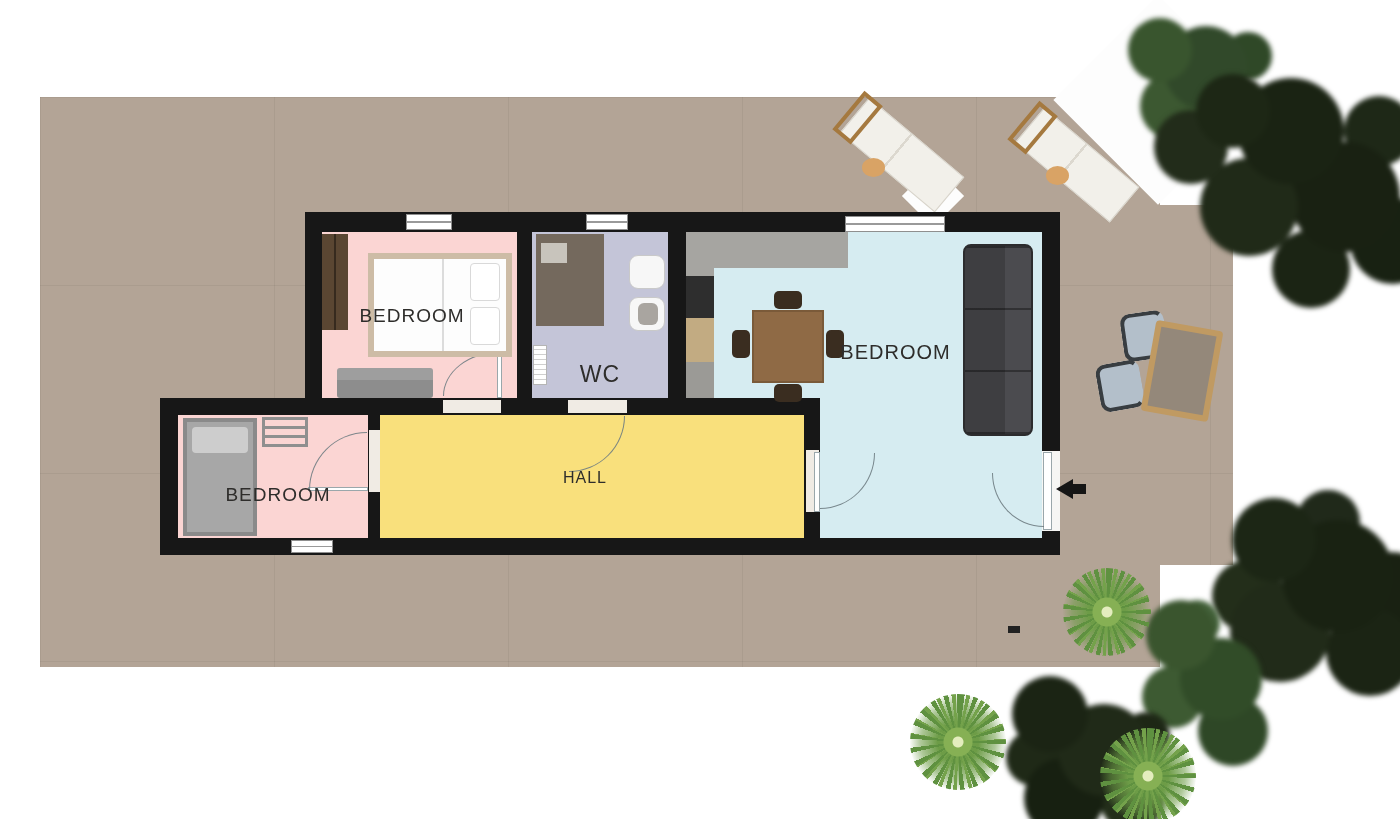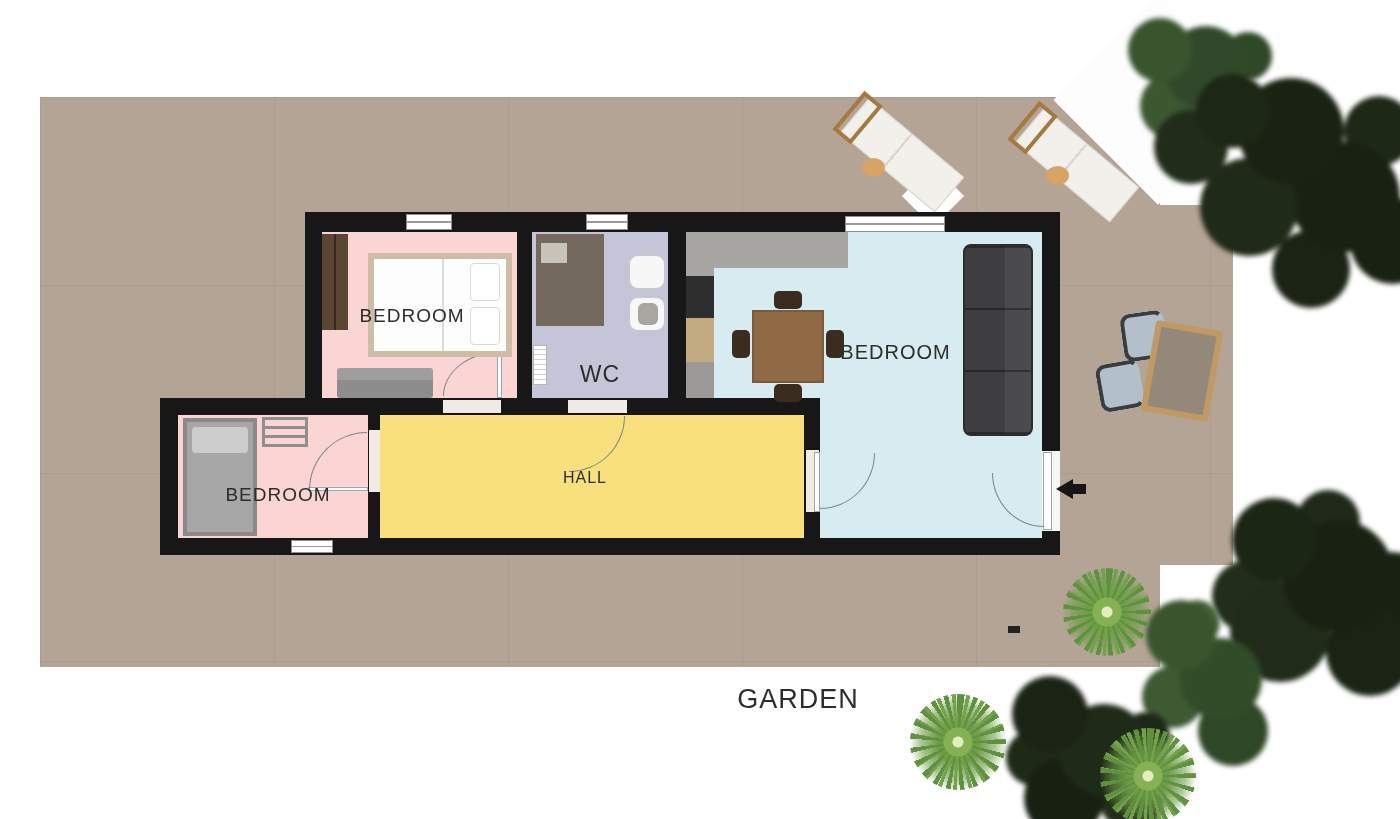--- a/index.html
+++ b/index.html
@@ -162,21 +162,20 @@
   <div class="r bed2" style="left:183px;top:418px;width:74px;height:118px;">
     <div class="r pillow2" style="left:5px;top:5px;width:56px;height:26px;"></div>
   </div>
   <div class="r ladder" style="left:262px;top:417px;width:46px;height:30px;"></div>
 
   <div class="lbl" style="left:337px;top:305px;width:150px;font-size:19px;">BEDROOM</div>
   <div class="lbl" style="left:560px;top:361px;width:80px;font-size:23px;">WC</div>
   <div class="lbl" style="left:818px;top:341px;width:155px;font-size:20px;">BEDROOM</div>
   <div class="lbl" style="left:520px;top:469px;width:130px;font-size:16px;">HALL</div>
   <div class="lbl" style="left:202px;top:484px;width:152px;font-size:19px;">BEDROOM</div>
-  <div class="lbl" style="left:708px;top:684px;width:180px;font-size:27px;">GARDEN</div>
 
   <div class="blob" style="left:1128px;top:18px;width:64px;height:64px;background:#39552e;
        box-shadow:46px 18px 0 10px #31492a,14px 56px 0 2px #3c5831,70px 60px 0 -4px #35502c,88px 6px 0 -8px #2f4827;"></div>
   <div class="blob" style="left:1196px;top:74px;width:74px;height:74px;background:#1d2715;
        box-shadow:-42px 36px 0 0 #222c1a,58px 20px 0 16px #1a2313,16px 96px 0 12px #202a18,112px 86px 0 18px #192112,146px 20px 0 -2px #1e2817,78px 158px 0 2px #1b2414,160px 130px 0 6px #182112;"></div>
   <div class="blob" style="left:1232px;top:498px;width:84px;height:84px;background:#1c2615;
        box-shadow:64px 36px 0 14px #192212,6px 92px 0 8px #212b19,96px 112px 0 2px #1b2414,-26px 56px 0 -6px #232e1a,118px 52px 0 -2px #192112,54px -18px 0 -10px #20291a;"></div>
   <div class="blob" style="left:1146px;top:600px;width:70px;height:70px;background:#3a552e;
        box-shadow:40px 44px 0 6px #314c28,-8px 62px 0 -4px #3d5a32,52px 96px 0 0 #2e4726,16px -12px 0 -12px #43613a;"></div>
   <div class="blob" style="left:1012px;top:676px;width:76px;height:76px;background:#1b2414;

